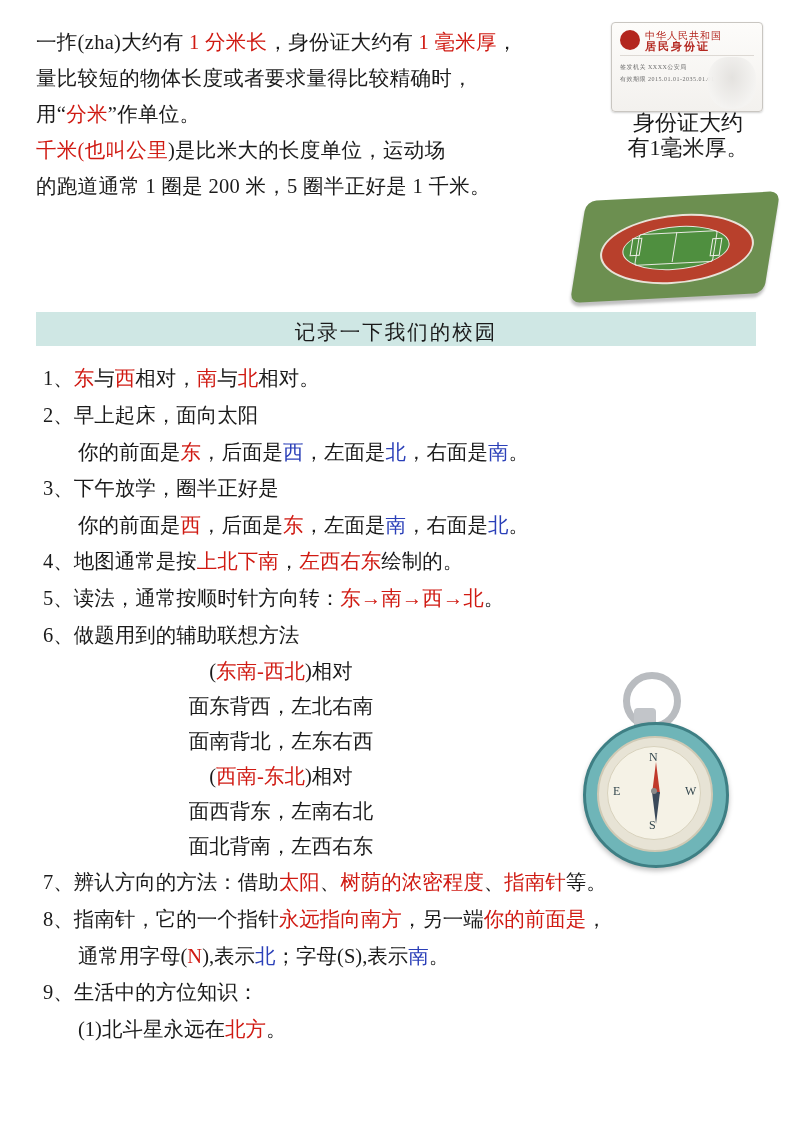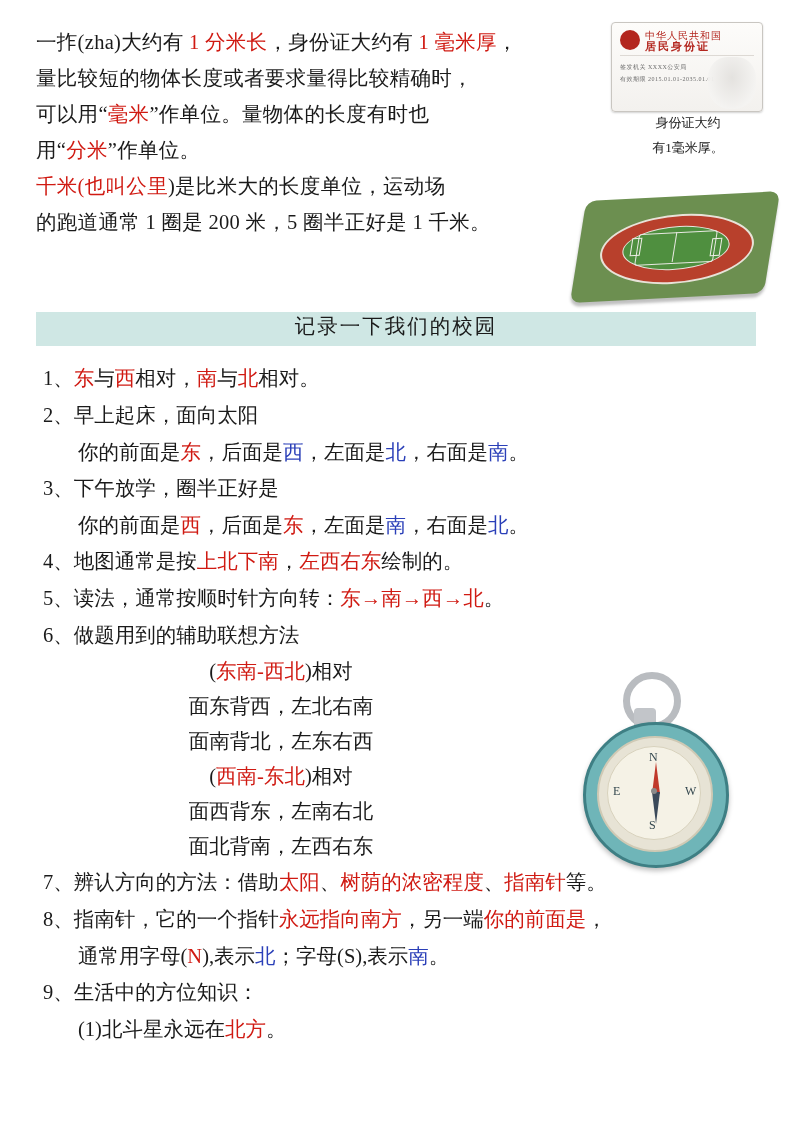--- a/index.html
+++ b/index.html
@@ -33,21 +33,21 @@
   }
   .intro p { margin: 0; }
   .red { color: #d01a12; }
   .blue { color: #2a3fb8; }
   .small-note {
     position: absolute;
     right: 30px;
     top: 110px;
     width: 150px;
     text-align: center;
-    font-size: 13px;
+    font-size: 22px;
     line-height: 25px;
   }
 
   
   .idcard {
     position: absolute;
     right: 30px;
     top: 22px;
     width: 150px;
     height: 88px;
@@ -146,21 +146,21 @@
 
   
   .banner {
     position: absolute;
     left: 36px;
     top: 312px;
     width: 720px;
     height: 34px;
     background: #cfe7e4;
     display: flex;
-    align-items: flex-start;
+    align-items: flex-end;
     justify-content: center;
     font-size: 20.5px;
     letter-spacing: 2px;
   }
 
   
   .list {
     position: absolute;
     left: 36px;
     top: 360px;
@@ -252,21 +252,20 @@
   }
 </style>
 </head>
 <body>
 
 <div class="page">
 
   <div class="intro" id="intro-block">
       <p><span>一拃(zha)大约有 </span><span class="red">1 分米长</span><span>，身份证大约有 </span><span class="red">1 毫米厚</span><span>，</span></p>
       <p><span>量比较短的物体长度或者要求量得比较精确时，</span></p>
-      <p><span>可以用“</span><span class="red">毫米</span><span>”作单位。量物体的长度有时也</span></p>
       <p><span>用“</span><span class="red">分米</span><span>”作单位。</span></p>
       <p><span class="red">千米(</span><span class="red">也叫公里</span><span>)是比米大的长度单位，运动场</span></p>
       <p><span>的跑道通常 1 圈是 200 米，5 圈半正好是 1 千米。</span></p>
     </div>
 
   <div class="idcard">
     <div class="emblem"></div>
     <div class="t1">中华人民共和国</div>
     <div class="t2">居民身份证</div>
     <div class="line"></div>

